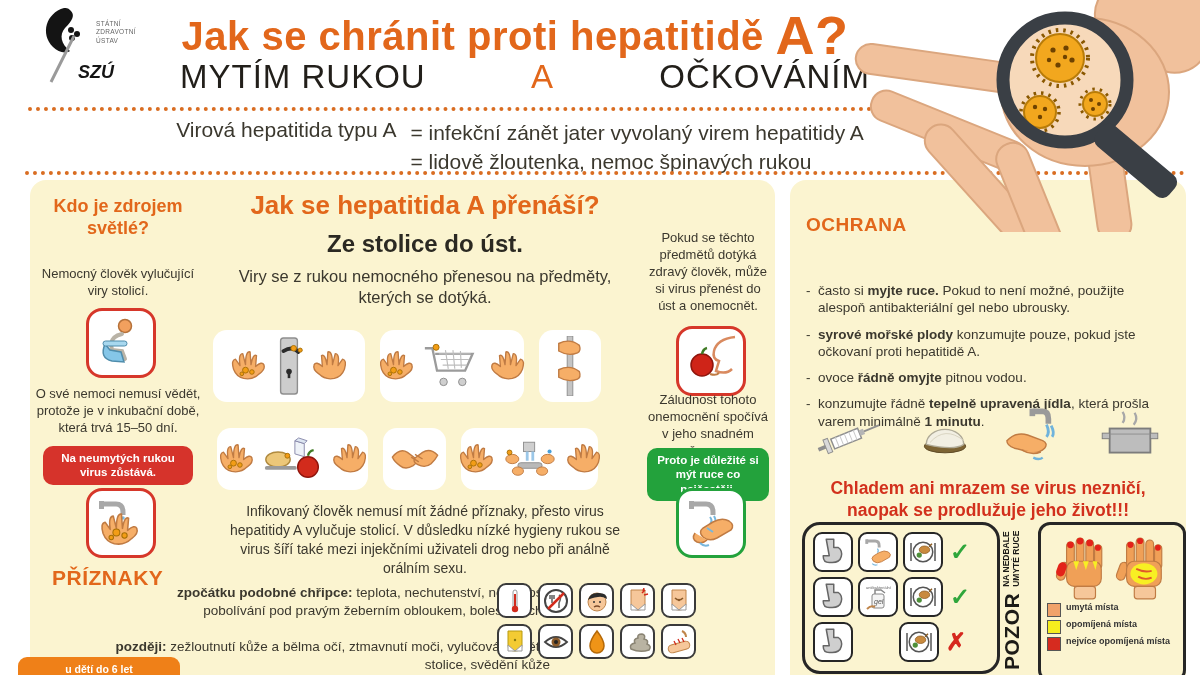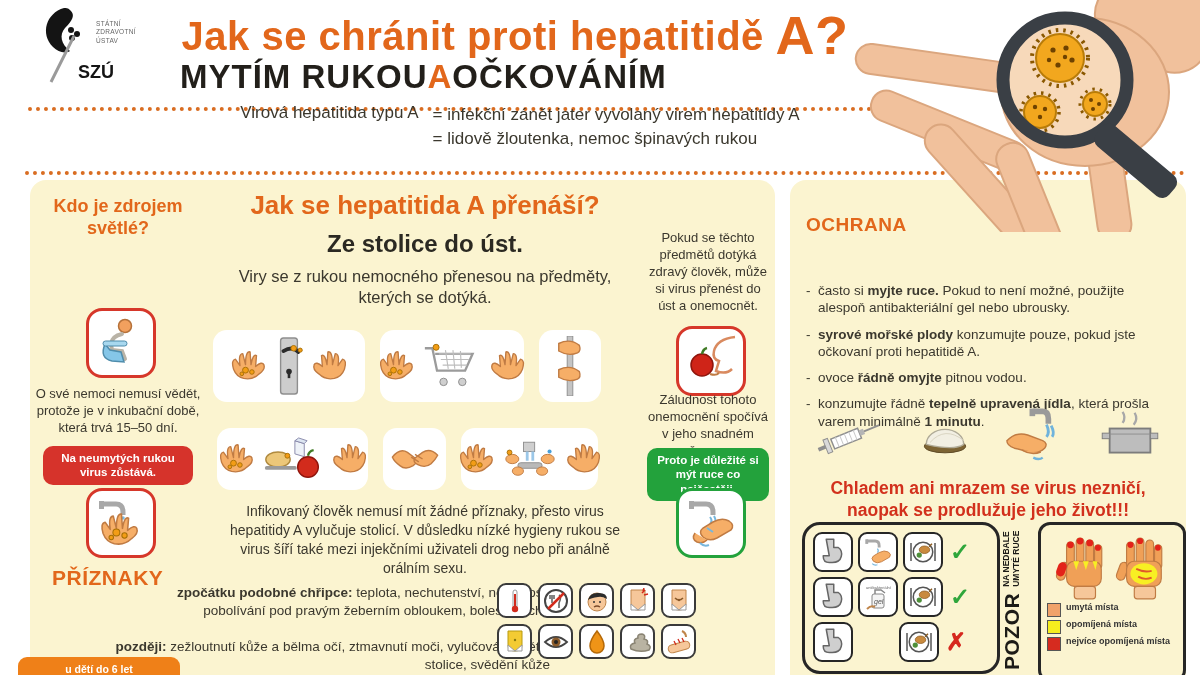--- a/index.html
+++ b/index.html
@@ -56,35 +56,35 @@
       <circle cx="37" cy="24" r="3" fill="#141414"></circle>
         <circle cx="43" cy="28" r="3" fill="#141414"></circle>
         <circle cx="38" cy="32" r="3" fill="#141414"></circle>
       <line x1="17" y1="76" x2="40" y2="30" stroke="#9a9a9a" stroke-width="3"></line>
     </svg>
     <div class="abs" style="left:62px;top:14px;font-size:6.5px;color:#666;line-height:1.3;letter-spacing:.3px">
       <div>STÁTNÍ</div>
       <div>ZDRAVOTNÍ</div>
       <div>ÚSTAV</div>
     </div>
-    <div class="abs" style="left:44px;top:56px;font-size:18px;font-weight:bold;color:#141414">SZÚ</div>
+    <div class="abs" style="left:44px;top:56px;font-size:18px;font-weight:bold;font-style:italic;color:#141414">SZÚ</div>
   </div>
 
   <h1 class="abs orange" style="left:150px;top:4px;width:730px;text-align:center;font-size:40px;font-weight:bold;letter-spacing:.5px"><span>Jak se chránit proti hepatitidě</span>
     <span style="font-size:54px;vertical-align:-4px">A?</span></h1>
 
-  <div class="abs" style="left:180px;top:58px;width:690px;display:flex;font-size:33px;font-weight:700;color:#221f1a;letter-spacing:1px">
+  <div class="abs" style="left:180px;top:58px;width:690px;display:flex;justify-content:space-between;font-size:33px;font-weight:400;color:#221f1a;letter-spacing:1px">
     <span>MYTÍM RUKOU</span>
     <span class="orange">A</span>
     <span>OČKOVÁNÍM</span>
   </div>
 
   <div class="abs dotline" style="left:28px;top:107px;width:860px"></div>
 
-  <div class="abs" style="left:150px;top:103px;width:740px;display:flex;justify-content:center;gap:14px;font-size:17px">
+  <div class="abs" style="left:150px;top:118px;width:740px;display:flex;justify-content:center;gap:14px;font-size:21px">
     <span style="white-space:nowrap">Virová hepatitida typu A</span>
     <span style="line-height:1.4">
       <span style="display:block">= infekční zánět jater vyvolaný virem hepatitidy A</span>
       <span style="display:block">= lidově žloutenka, nemoc špinavých rukou</span>
     </span>
   </div>
 
   <div class="abs dotline" style="left:25px;top:171px;width:1160px"></div>
 
   <svg class="abs" style="left:850px;top:0;z-index:5" width="350" height="232" viewBox="0 0 350 232">
@@ -124,20 +124,21 @@
          <circle cx="243" cy="109" r="2" fill="#6e4200"></circle>
         </g>
     </g>
     <circle cx="215" cy="80" r="62" fill="none" stroke="#3a3f45" stroke-width="13"></circle>
     <rect x="258" y="120" width="95" height="27" rx="9" fill="#3a3f45" transform="rotate(40 258 120)"></rect>
   </svg>
 
   <div class="abs panel" style="left:30px;top:180px;width:745px;height:495px">
 
     <h2 class="abs orange ctr" style="left:8px;top:16px;width:160px;font-size:18px;line-height:1.2">Kdo je zdrojem světlé?</h2>
+    <p class="abs ctr" style="left:8px;top:86px;width:160px;font-size:13px;line-height:1.3">Nemocný člověk vylučující viry stolicí.</p>
     <div class="abs iconbox" style="left:56px;top:128px" id="ic-src1">
         <span class="ic">
           <svg width="52" height="52" viewBox="0 0 52 52">
             <circle cx="30" cy="9" r="6.5" fill="#f2a05e" stroke="#b5713a" stroke-width="1.5"></circle>
             <path d="M27 17 q-10 2 -11 10 l1 6 10 1 3 8" fill="none" stroke="#b9b3a6" stroke-width="4" stroke-linecap="round"></path>
             <path d="M10 27 q-6 14 7 17 l12 1 -3 -10 -11 -2 z" fill="#85c6e8" stroke="#4f8cab" stroke-width="1.5"></path>
             <rect x="8" y="24" width="24" height="5" rx="2.5" fill="#a8d8ef" stroke="#4f8cab"></rect>
           </svg>
         </span>
       </div>

